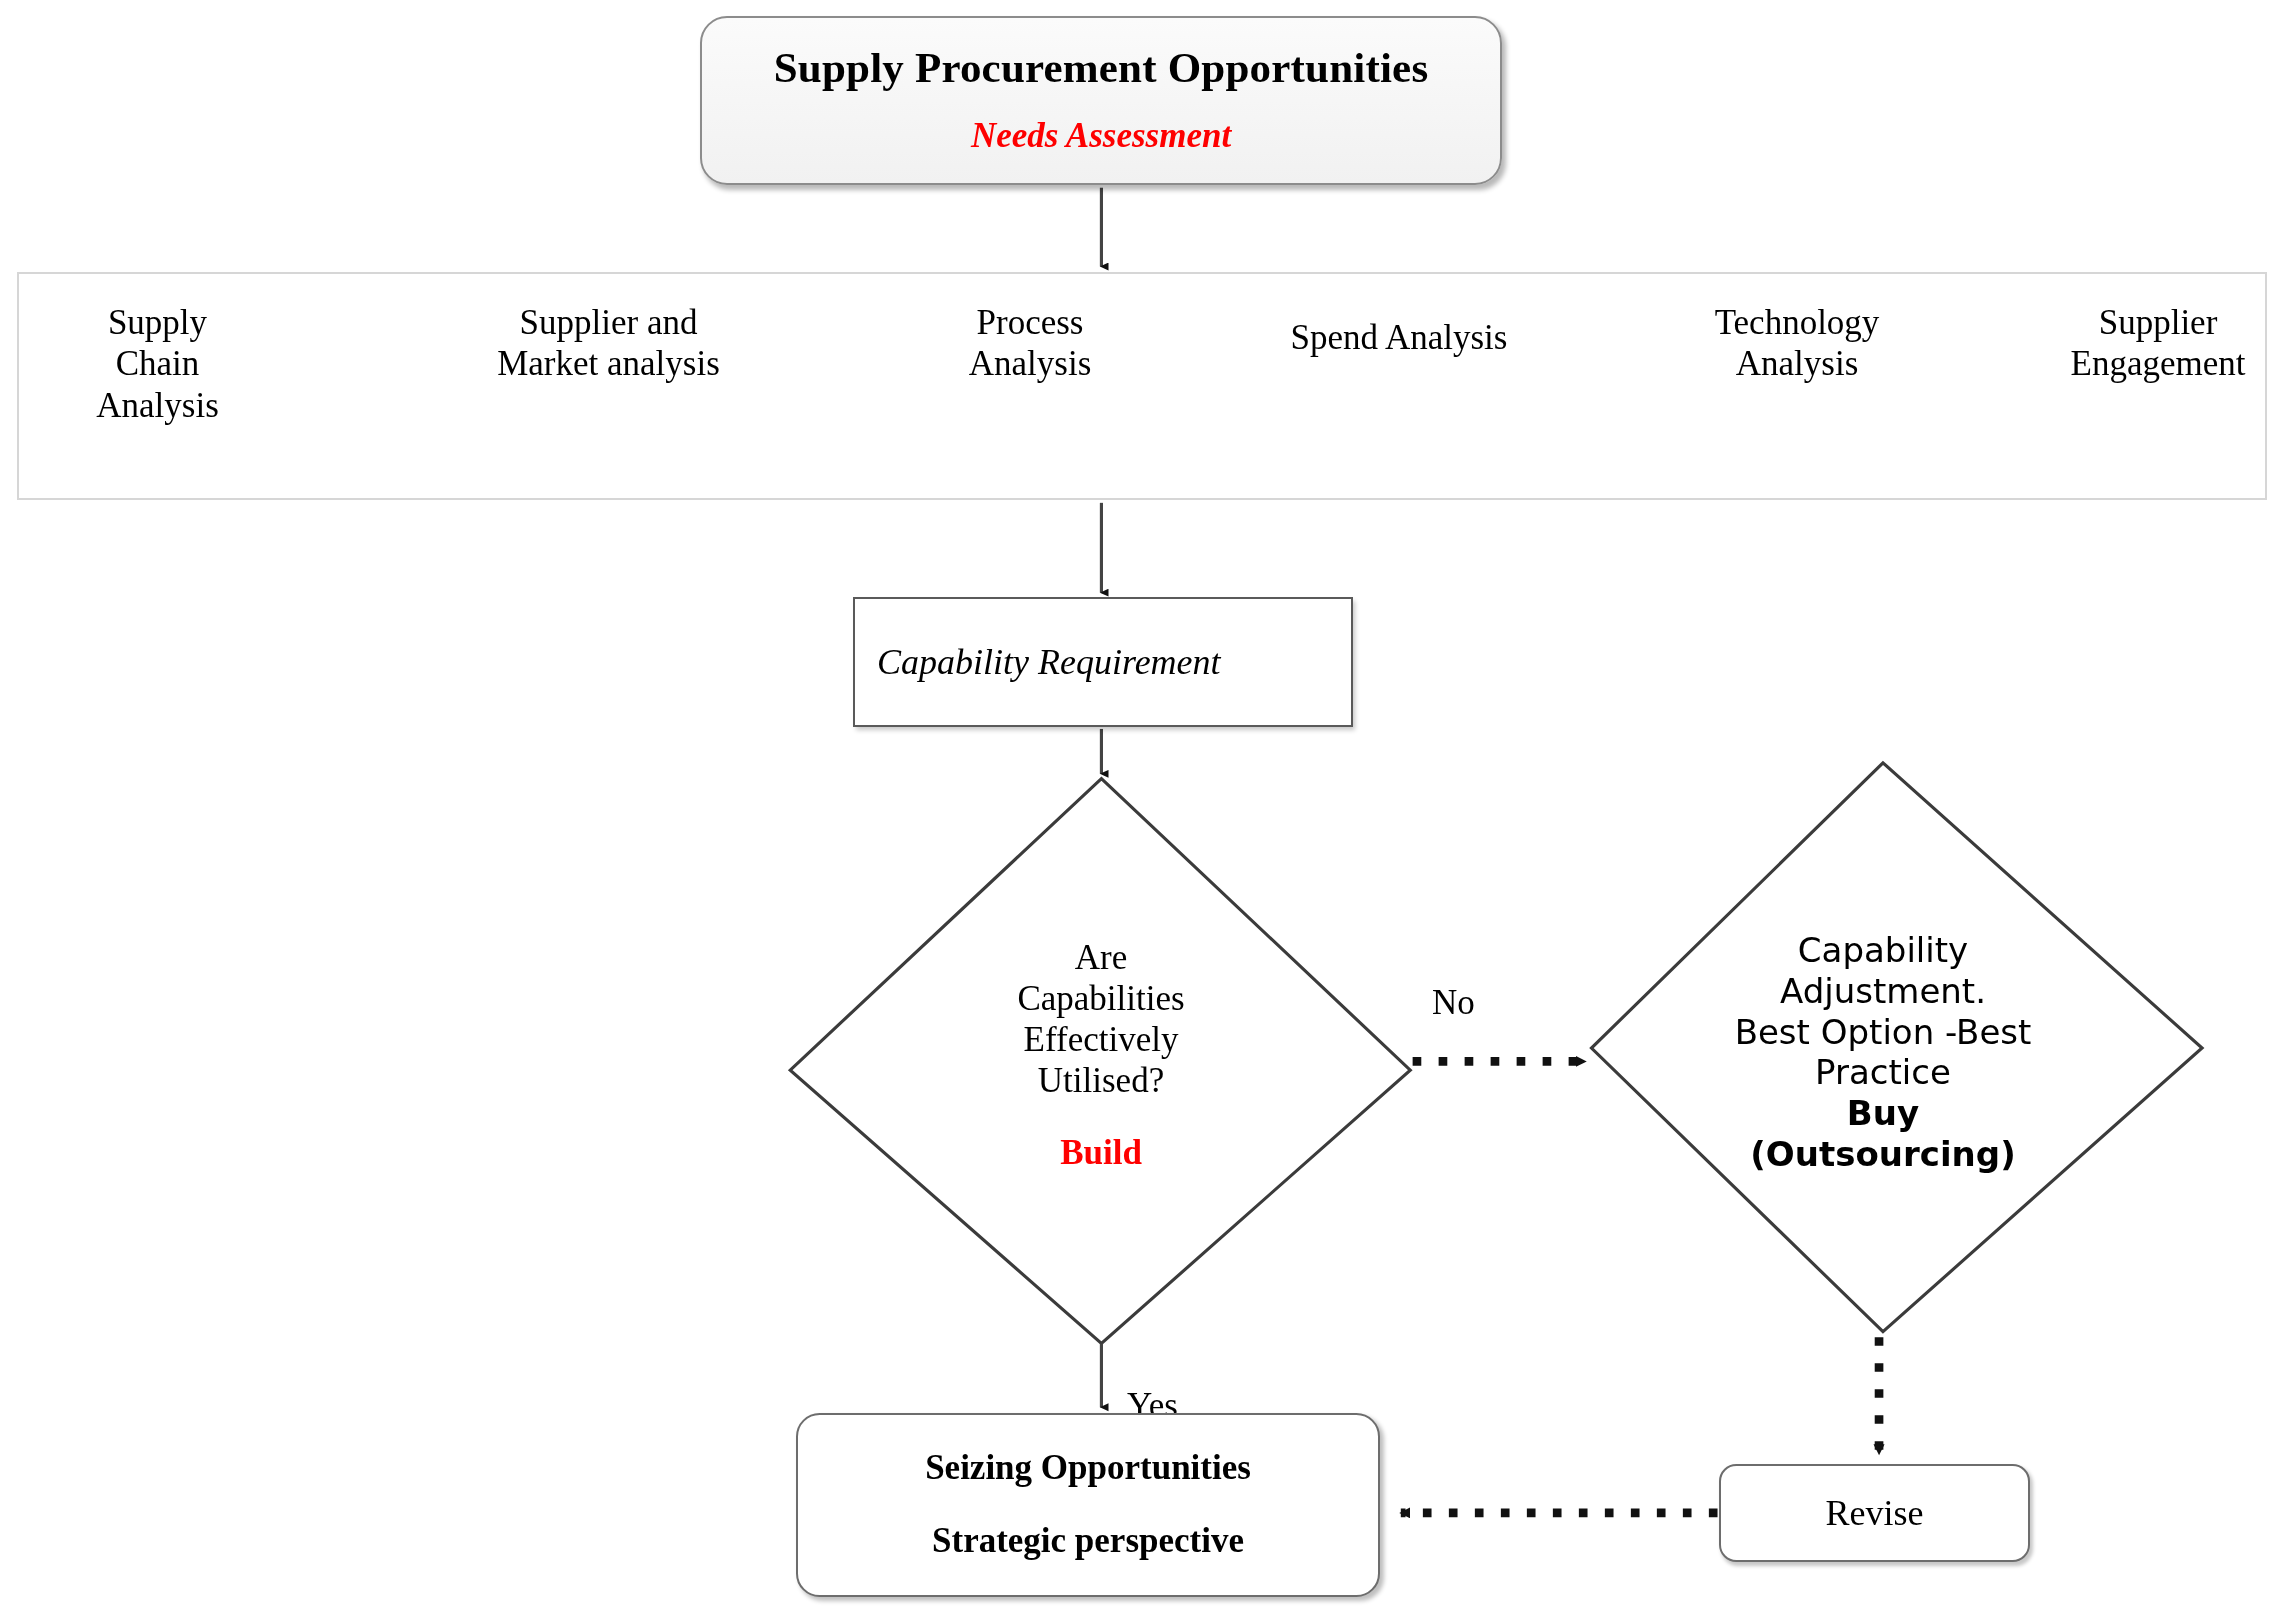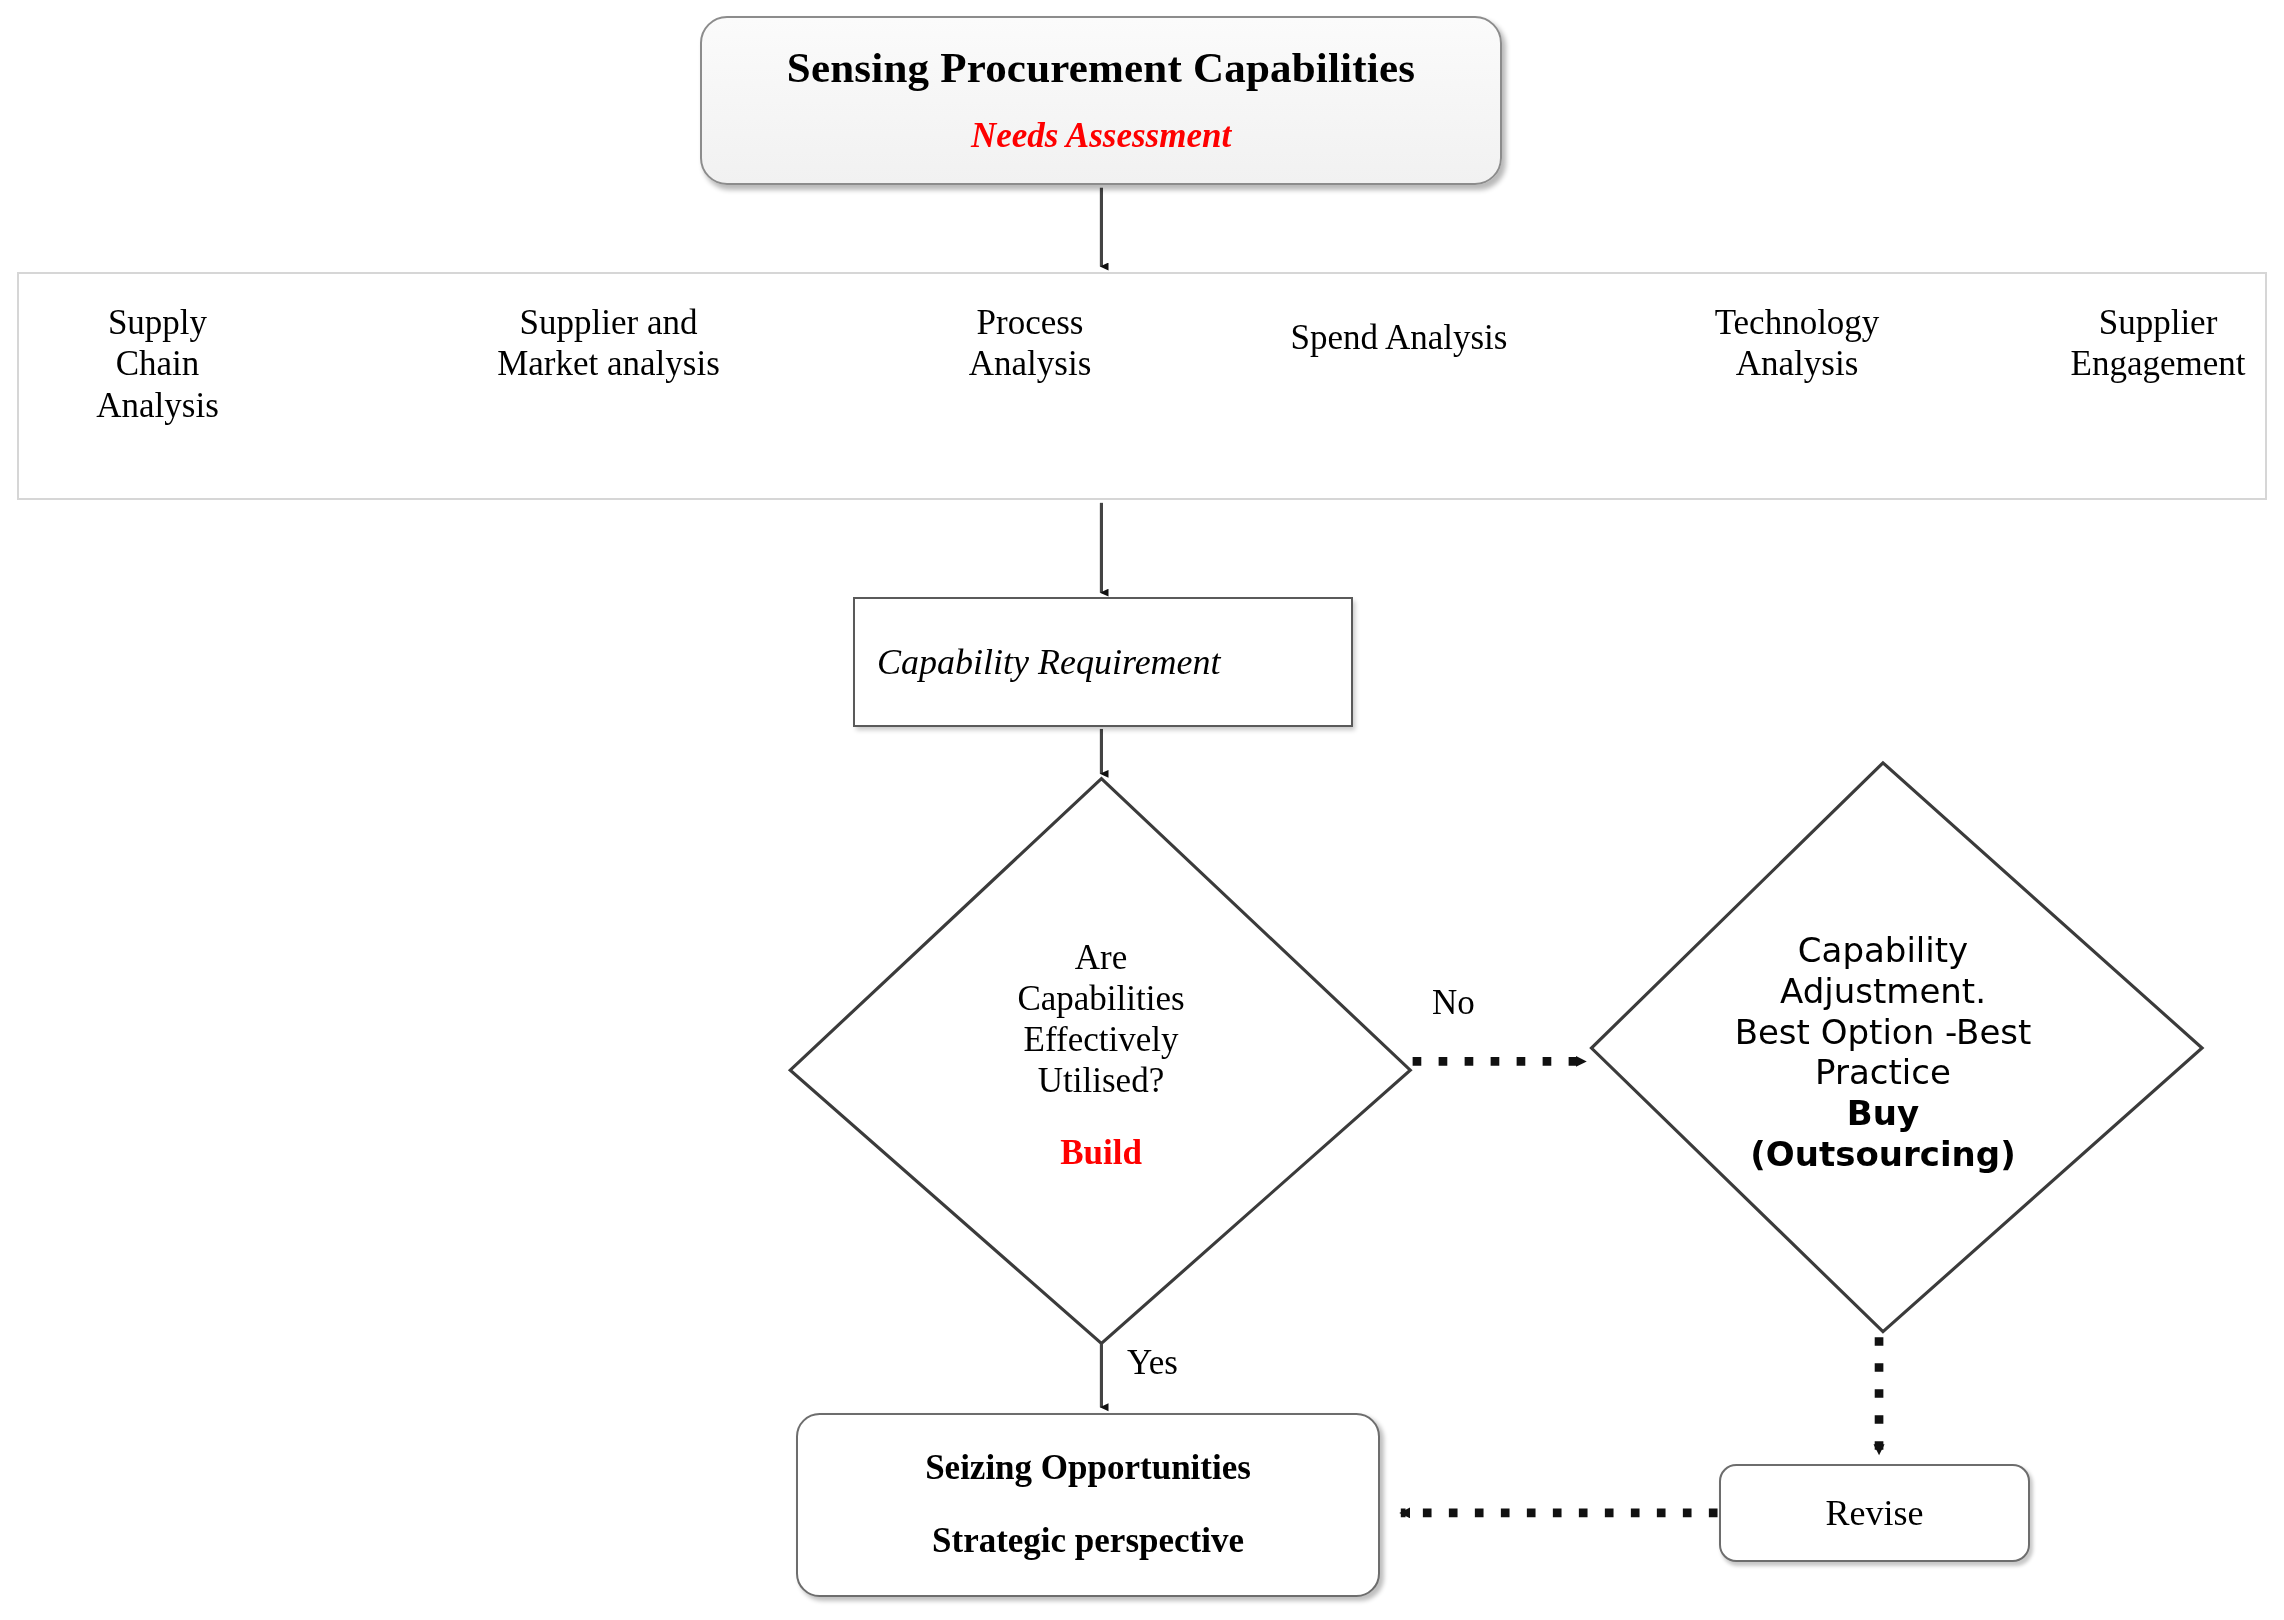--- a/index.html
+++ b/index.html
@@ -241,21 +241,21 @@
     <line x1="1793" y1="1347" x2="2012" y2="1347" stroke="#111111" stroke-width="11" stroke-linecap="butt" stroke-dasharray="11 22" marker-end="url(#arrowDot)"></line>
 
     <line x1="1398" y1="1705" x2="1398" y2="1786" stroke="#444444" stroke-width="4" marker-end="url(#arrowDown)"></line>
 
     <line x1="2385" y1="1697" x2="2385" y2="1845" stroke="#111111" stroke-width="11" stroke-linecap="butt" stroke-dasharray="11 22" marker-end="url(#arrowDot)"></line>
 
     <line x1="2180" y1="1920" x2="1778" y2="1920" stroke="#111111" stroke-width="11" stroke-linecap="butt" stroke-dasharray="11 22" marker-end="url(#arrowDot)"></line>
   </svg>
 
   <div class="node-top">
-    <div class="line1">Sensing Procurement Capabilities</div>
+    <div class="line1">Supply Procurement Opportunities</div>
     <div class="line2">Needs Assessment</div>
   </div>
 
   <div class="band"></div>
 
   <div class="band-item" style="left:55px; top:302px; width:205px;">Supply
 Chain
 Analysis</div>
 
   <div class="band-item" style="left:451px; top:302px; width:315px;">Supplier and
@@ -288,21 +288,21 @@
     <div class="blk">Capability
 Adjustment.
 Best Option -Best
 Practice</div>
     <div class="red">Buy
 (Outsourcing)</div>
   </div>
 
   <div class="edge-label" style="left:1432px; top:983px;">No</div>
 
-  <div class="edge-label" style="left:1127px; top:1343px;">Yes</div>
+  <div class="edge-label" style="left:1127px; top:1386px;">Yes</div>
 
   <div class="node-seize">
     <div class="l1">Seizing Opportunities</div>
     <div class="l2">Strategic perspective</div>
   </div>
 
   <div class="node-revise">
     <span class="txt">Revise</span>
   </div>
 

